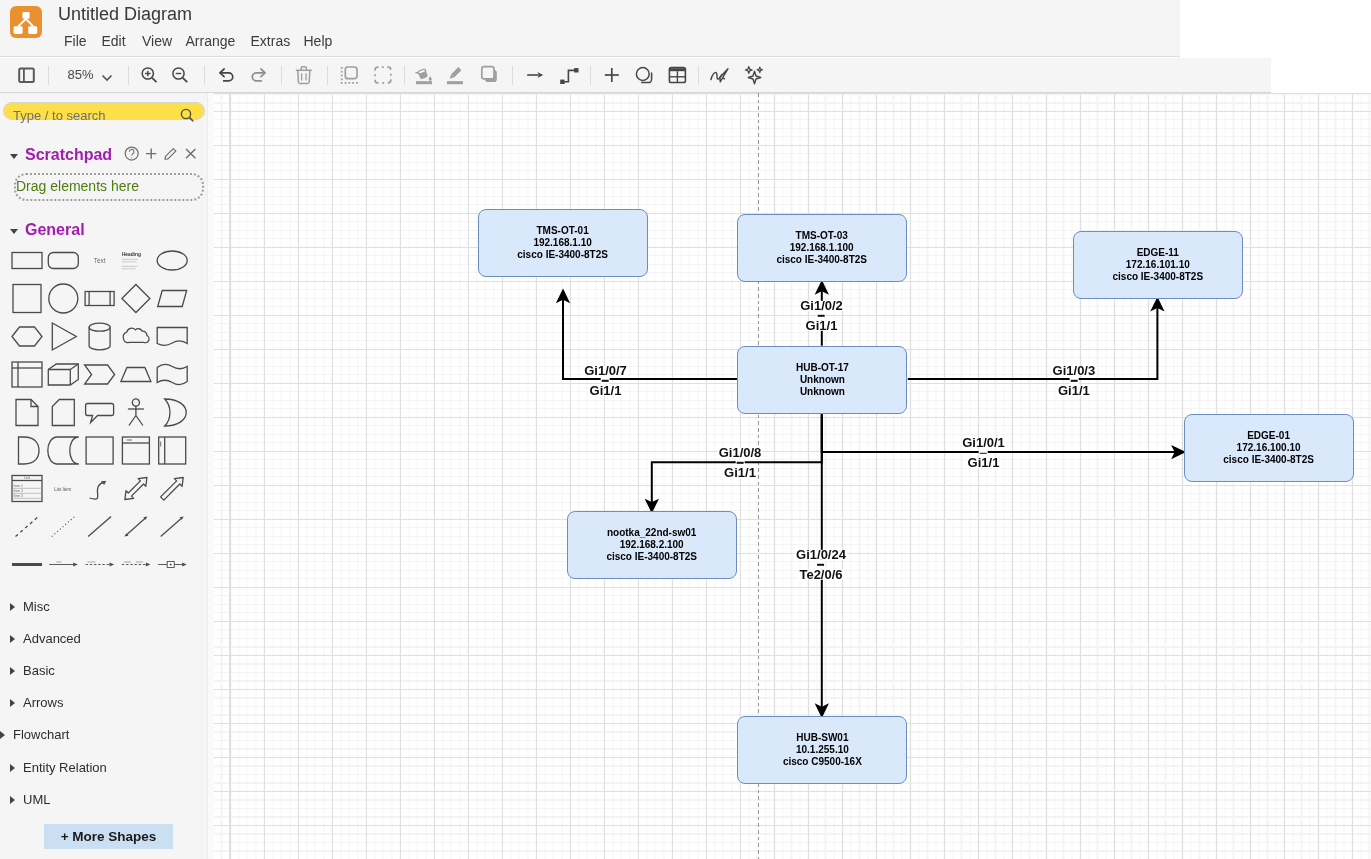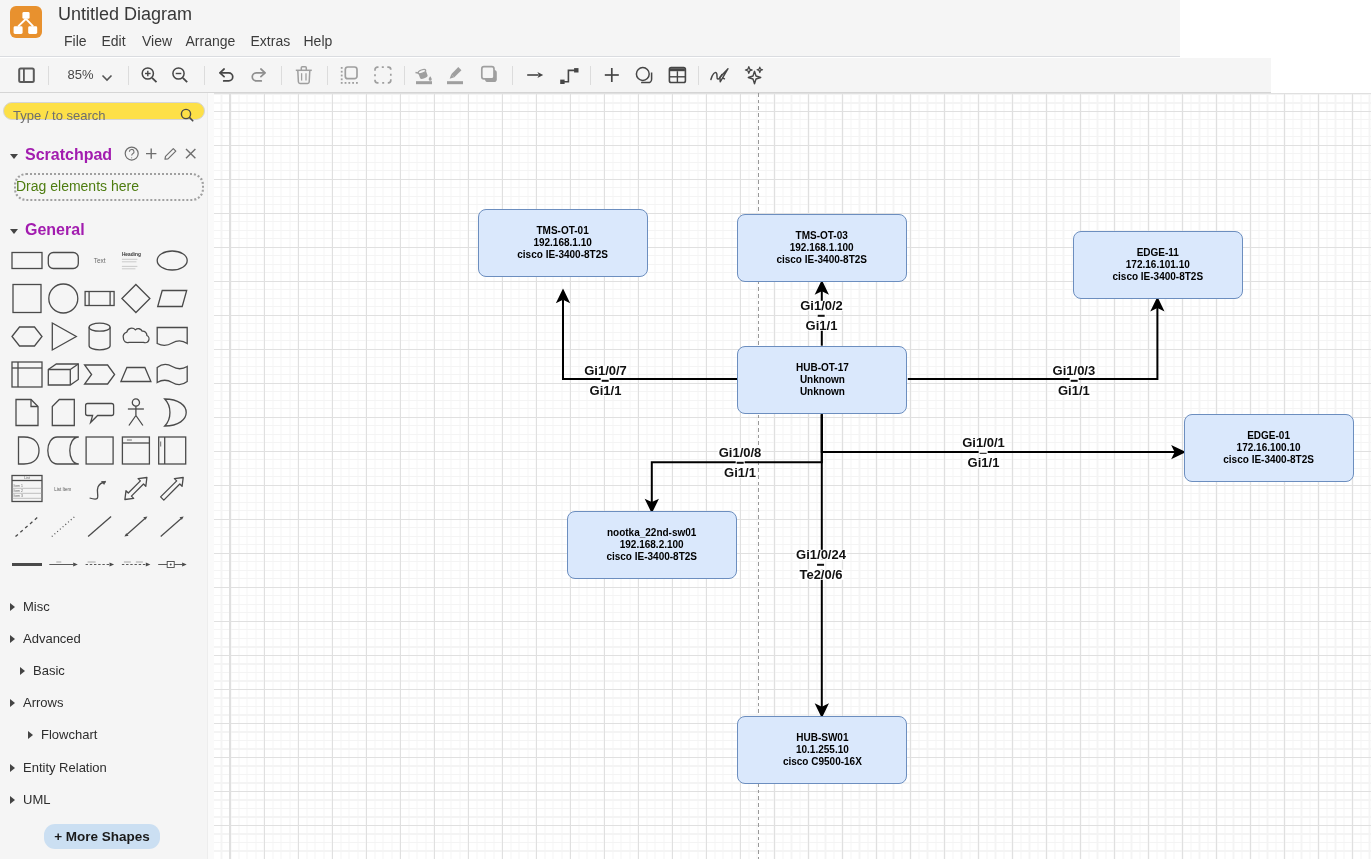--- a/index.html
+++ b/index.html
@@ -18,21 +18,21 @@
 
 #sidebar{position:absolute;left:0;top:93px;width:214px;height:766px;background:#f5f5f5}
 #sbgutter{position:absolute;left:207px;top:0;width:7px;height:766px;background:#fafafa;border-left:1px solid #ededed}
 #search{position:absolute;left:3px;top:9px;width:202px;height:18px;background:#fde047;border:1px solid #d5d5d5;border-radius:14px}
 #search span{position:absolute;left:9px;top:4.5px;font-size:13px;color:#6e6e6e}
 .sechead{position:absolute;font-size:16px;font-weight:bold;color:#a21caf}
 .secplain{font-weight:400;color:#2d2d2d;font-size:13px}
 .tri-d{display:inline-block;width:0;height:0;border-left:4.5px solid transparent;border-right:4.5px solid transparent;border-top:5.5px solid #444;margin-right:7px;vertical-align:1px}
 .tri-r{display:inline-block;width:0;height:0;border-top:4.5px solid transparent;border-bottom:4.5px solid transparent;border-left:5.5px solid #444;margin-right:8px}
 #dragzone{position:absolute;left:14px;top:80px;width:190px;height:28px;border:2px dotted #a0a0a0;border-radius:12px;color:#4d7c0f;font-size:14px;text-align:left;line-height:23px}
-#moreshapes{position:absolute;left:44px;top:731px;width:116px;height:25px;background:#cbdff2;border-radius:11px;font-size:13.5px;font-weight:bold;color:#1a1a1a;text-align:center;line-height:25px}
+#moreshapes{position:absolute;left:44px;top:731px;width:129px;height:25px;background:#cbdff2;border-radius:0;font-size:13.5px;font-weight:bold;color:#1a1a1a;text-align:center;line-height:25px}
 
 #canvas{position:absolute;left:214px;top:93px;width:1157px;height:766px;background-color:#fff;
 background-image:
  repeating-linear-gradient(90deg,#e0e0e0 0 1px,transparent 1px 34px),
  repeating-linear-gradient(180deg,#e0e0e0 0 1px,transparent 1px 34px),
  repeating-linear-gradient(90deg,#f4f4f4 0 1px,transparent 1px 8.5px),
  repeating-linear-gradient(180deg,#f4f4f4 0 1px,transparent 1px 8.5px);
 background-position:16px 0,0 18px,7.5px 0,0 1px}
 #pageline{position:absolute;left:544px;top:0;height:766px;width:1px;
 background-image:repeating-linear-gradient(180deg,#999 0 3.7px,transparent 3.7px 6.7px)}
@@ -369,23 +369,23 @@
         </g>
         <g transform="translate(172.2,471.5)" fill="none" stroke="#4a4a4a" stroke-width="1.3">
           <line x1="-14" y1="0" x2="10" y2="0" stroke-width="0.9"></line>
           <path d="M14.5,0 l-4.6,1.9 l0,-3.8 Z" fill="#4a4a4a" stroke="none"></path>
           <rect x="-5" y="-3" width="7" height="6" fill="#fff" stroke-width="0.9"></rect>
           <circle cx="-1.5" cy="0" r="1" fill="#4a4a4a" stroke="none"></circle>
         </g>
       </svg>
 <div class="sechead secplain" style="left:10px;top:505.8px"><span class="tri-r"></span>Misc</div>
 <div class="sechead secplain" style="left:10px;top:537.8px"><span class="tri-r"></span>Advanced</div>
-<div class="sechead secplain" style="left:20px;top:569.8px"><span class="tri-r"></span>Basic</div>
+<div class="sechead secplain" style="left:10px;top:569.8px"><span class="tri-r"></span>Basic</div>
 <div class="sechead secplain" style="left:10px;top:601.8px"><span class="tri-r"></span>Arrows</div>
-<div class="sechead secplain" style="left:28px;top:633.8px"><span class="tri-r"></span>Flowchart</div>
+<div class="sechead secplain" style="left:0;top:633.8px"><span class="tri-r"></span>Flowchart</div>
 <div class="sechead secplain" style="left:10px;top:667.2px"><span class="tri-r"></span>Entity Relation</div>
 <div class="sechead secplain" style="left:10px;top:699.2px"><span class="tri-r"></span>UML</div>
 <div id="moreshapes">+ More Shapes</div>
 </div>
     <div id="canvas">
 <div id="pageline"></div>
 <svg id="edges" viewBox="0 0 1157 766">
         <g fill="none" stroke="#000" stroke-width="2">
           <path d="M523.4,286.1 H349 V206.5"></path>
           <polygon points="349,197.8 354,208.10000000000002 349,205.70000000000002 344,208.10000000000002" fill="#000"></polygon>

